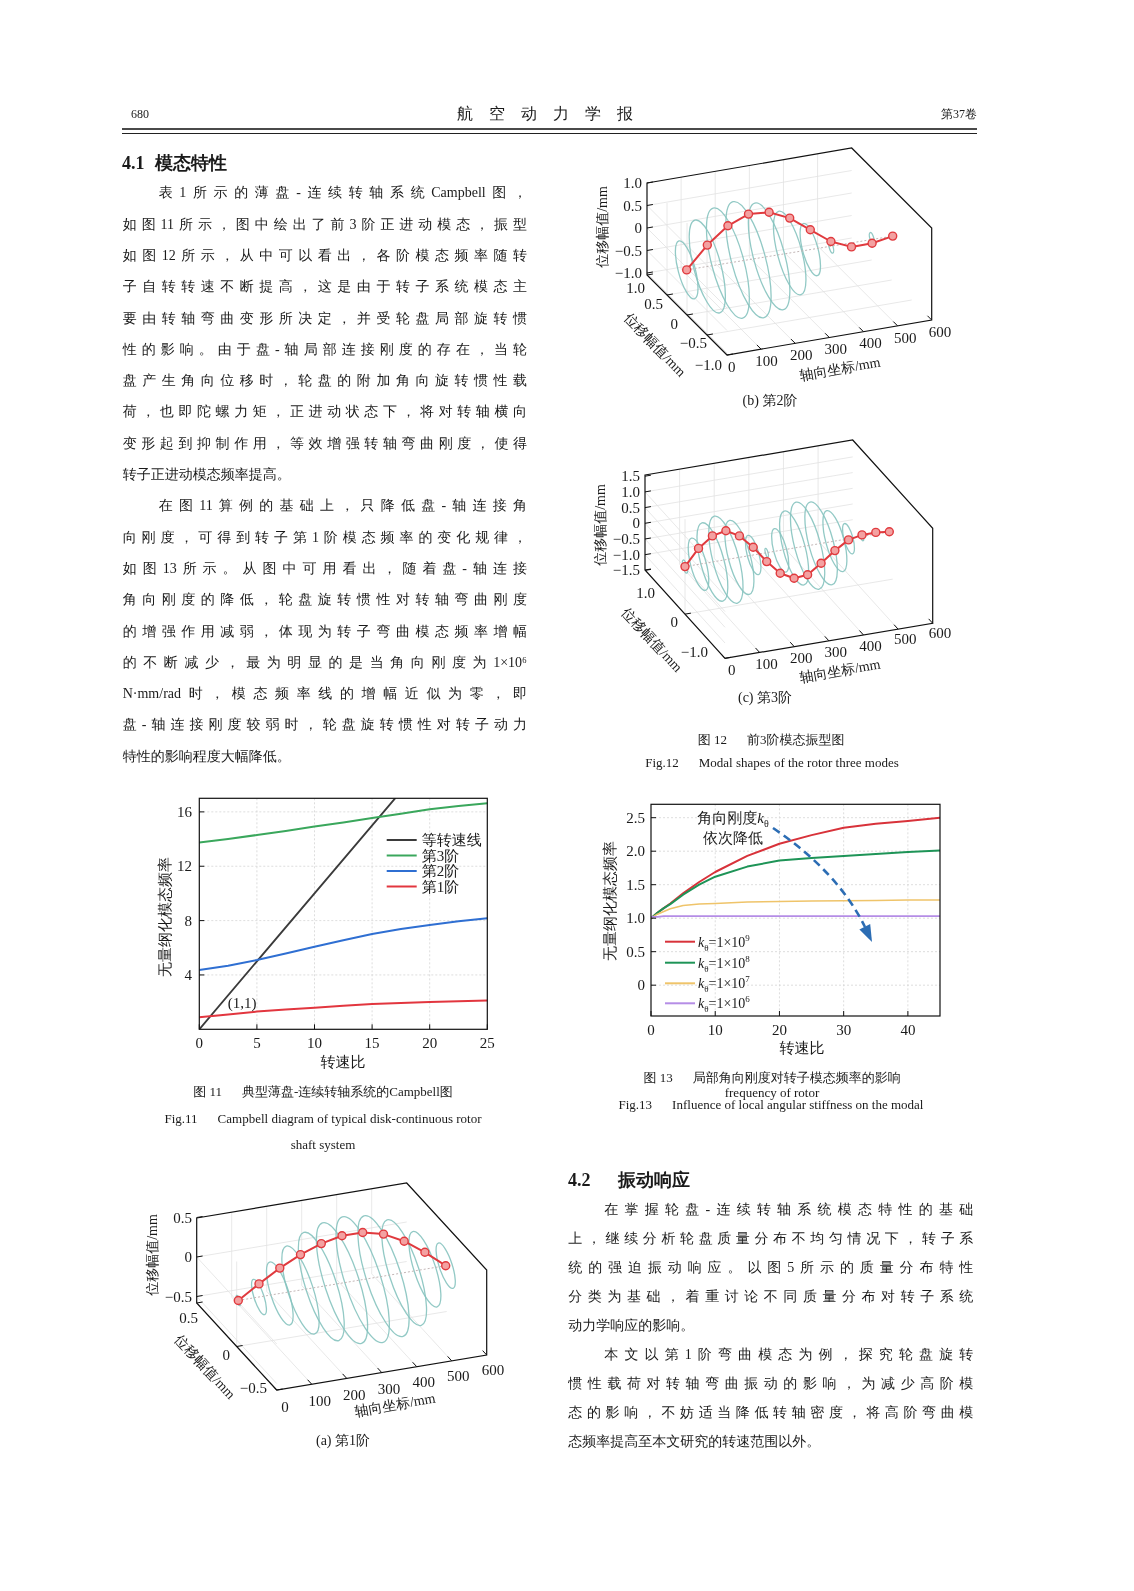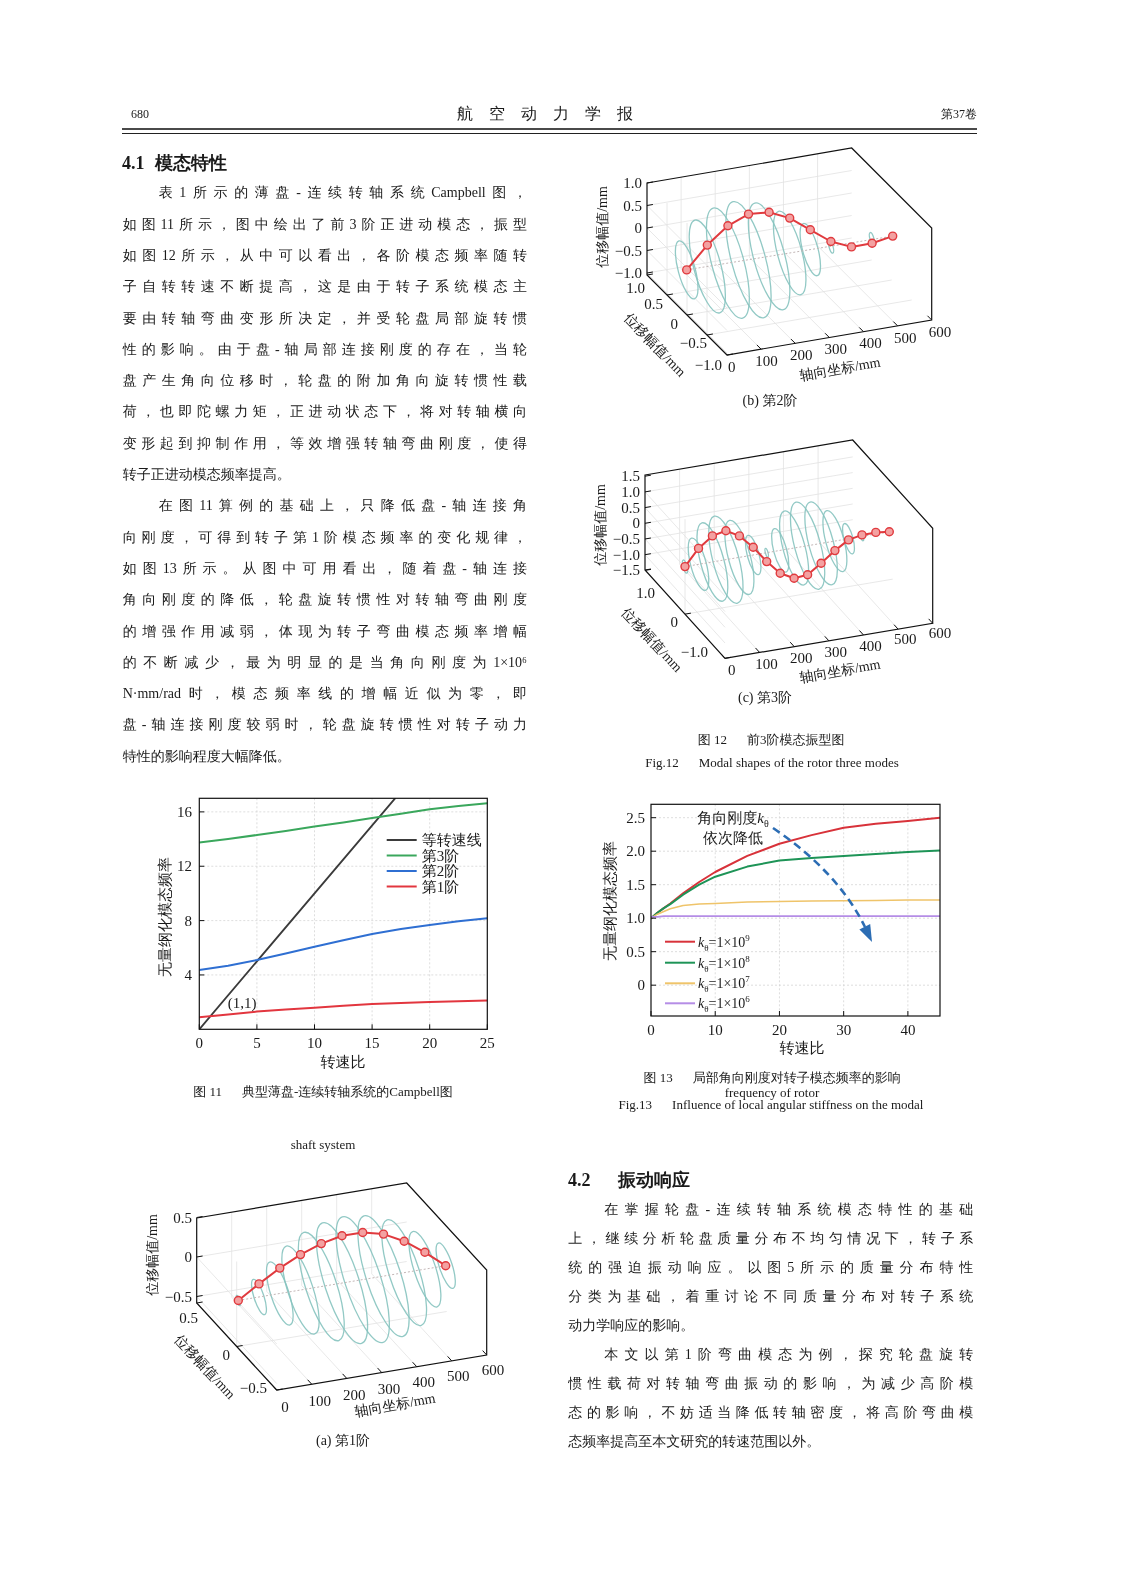--- a/index.html
+++ b/index.html
@@ -436,20 +436,23 @@
         <text x="600" y="525" font-size="14" dominant-baseline="central" text-anchor="middle" transform="rotate(-90 600 525)">位移幅值/mm</text>
         <text x="652" y="640" font-size="14" dominant-baseline="central" text-anchor="middle" transform="rotate(47 652 640)">位移幅值/mm</text>
         <text x="840" y="671" font-size="14" dominant-baseline="central" text-anchor="middle" transform="rotate(-10 840 671)">轴向坐标/mm</text>
         <text x="765" y="697" font-size="14" dominant-baseline="central" text-anchor="middle">(c) 第3阶</text>
       </g>
     </svg>
 
   <div class="cap" style="left:323px;top:1082px;">
     <span>图 11</span><span class="gap"></span><span>典型薄盘-连续转轴系统的Campbell图</span>
   </div>
+  <div class="cap" style="left:323px;top:1109px;">
+    <span>Fig.11</span><span class="gap"></span><span>Campbell diagram of typical disk-continuous rotor</span>
+  </div>
   <div class="cap" style="left:323px;top:1135px;">shaft system</div>
 
   <div class="cap" style="left:771px;top:730px;">
     <span>图 12</span><span class="gap"></span><span>前3阶模态振型图</span>
   </div>
   <div class="cap" style="left:772px;top:753px;">
     <span>Fig.12</span><span class="gap"></span><span>Modal shapes of the rotor three modes</span>
   </div>
 
   <div class="cap" style="left:772px;top:1068px;">

